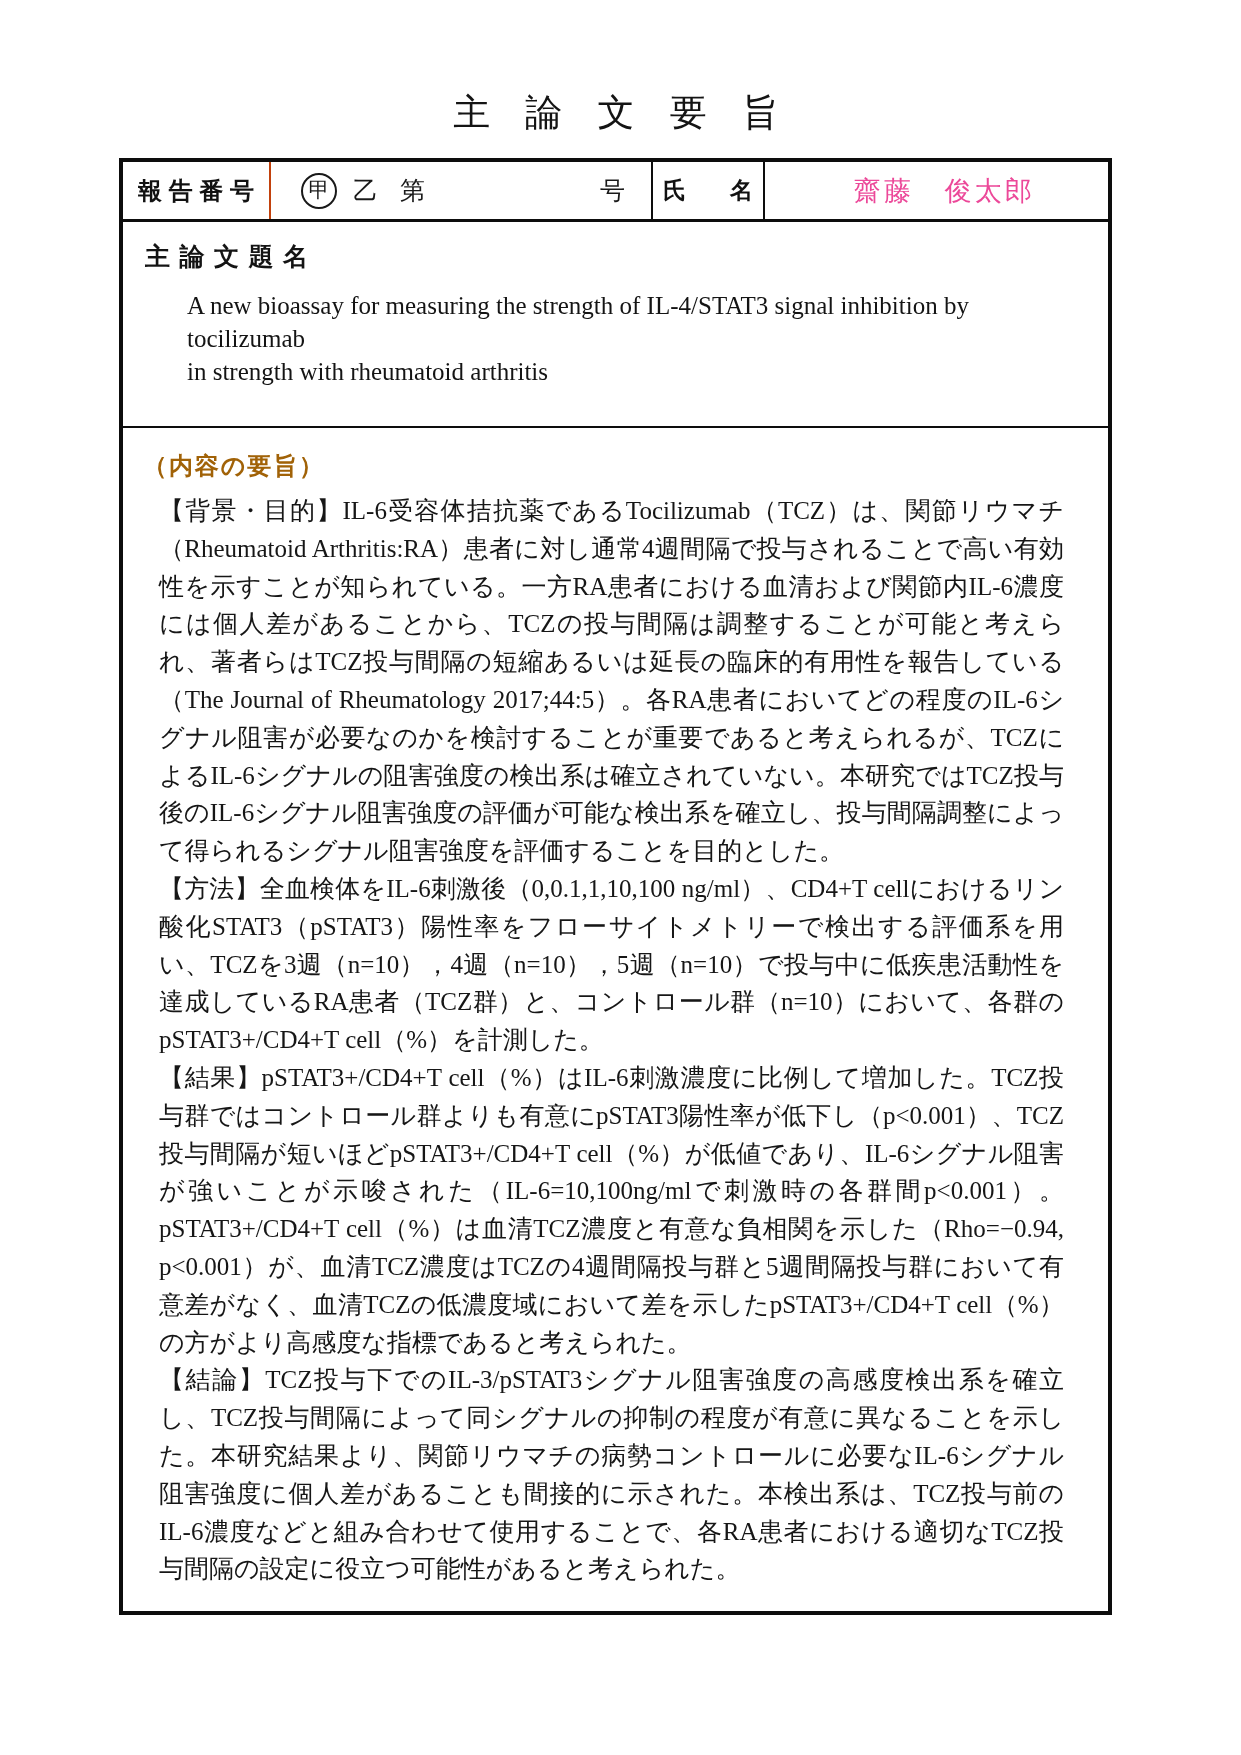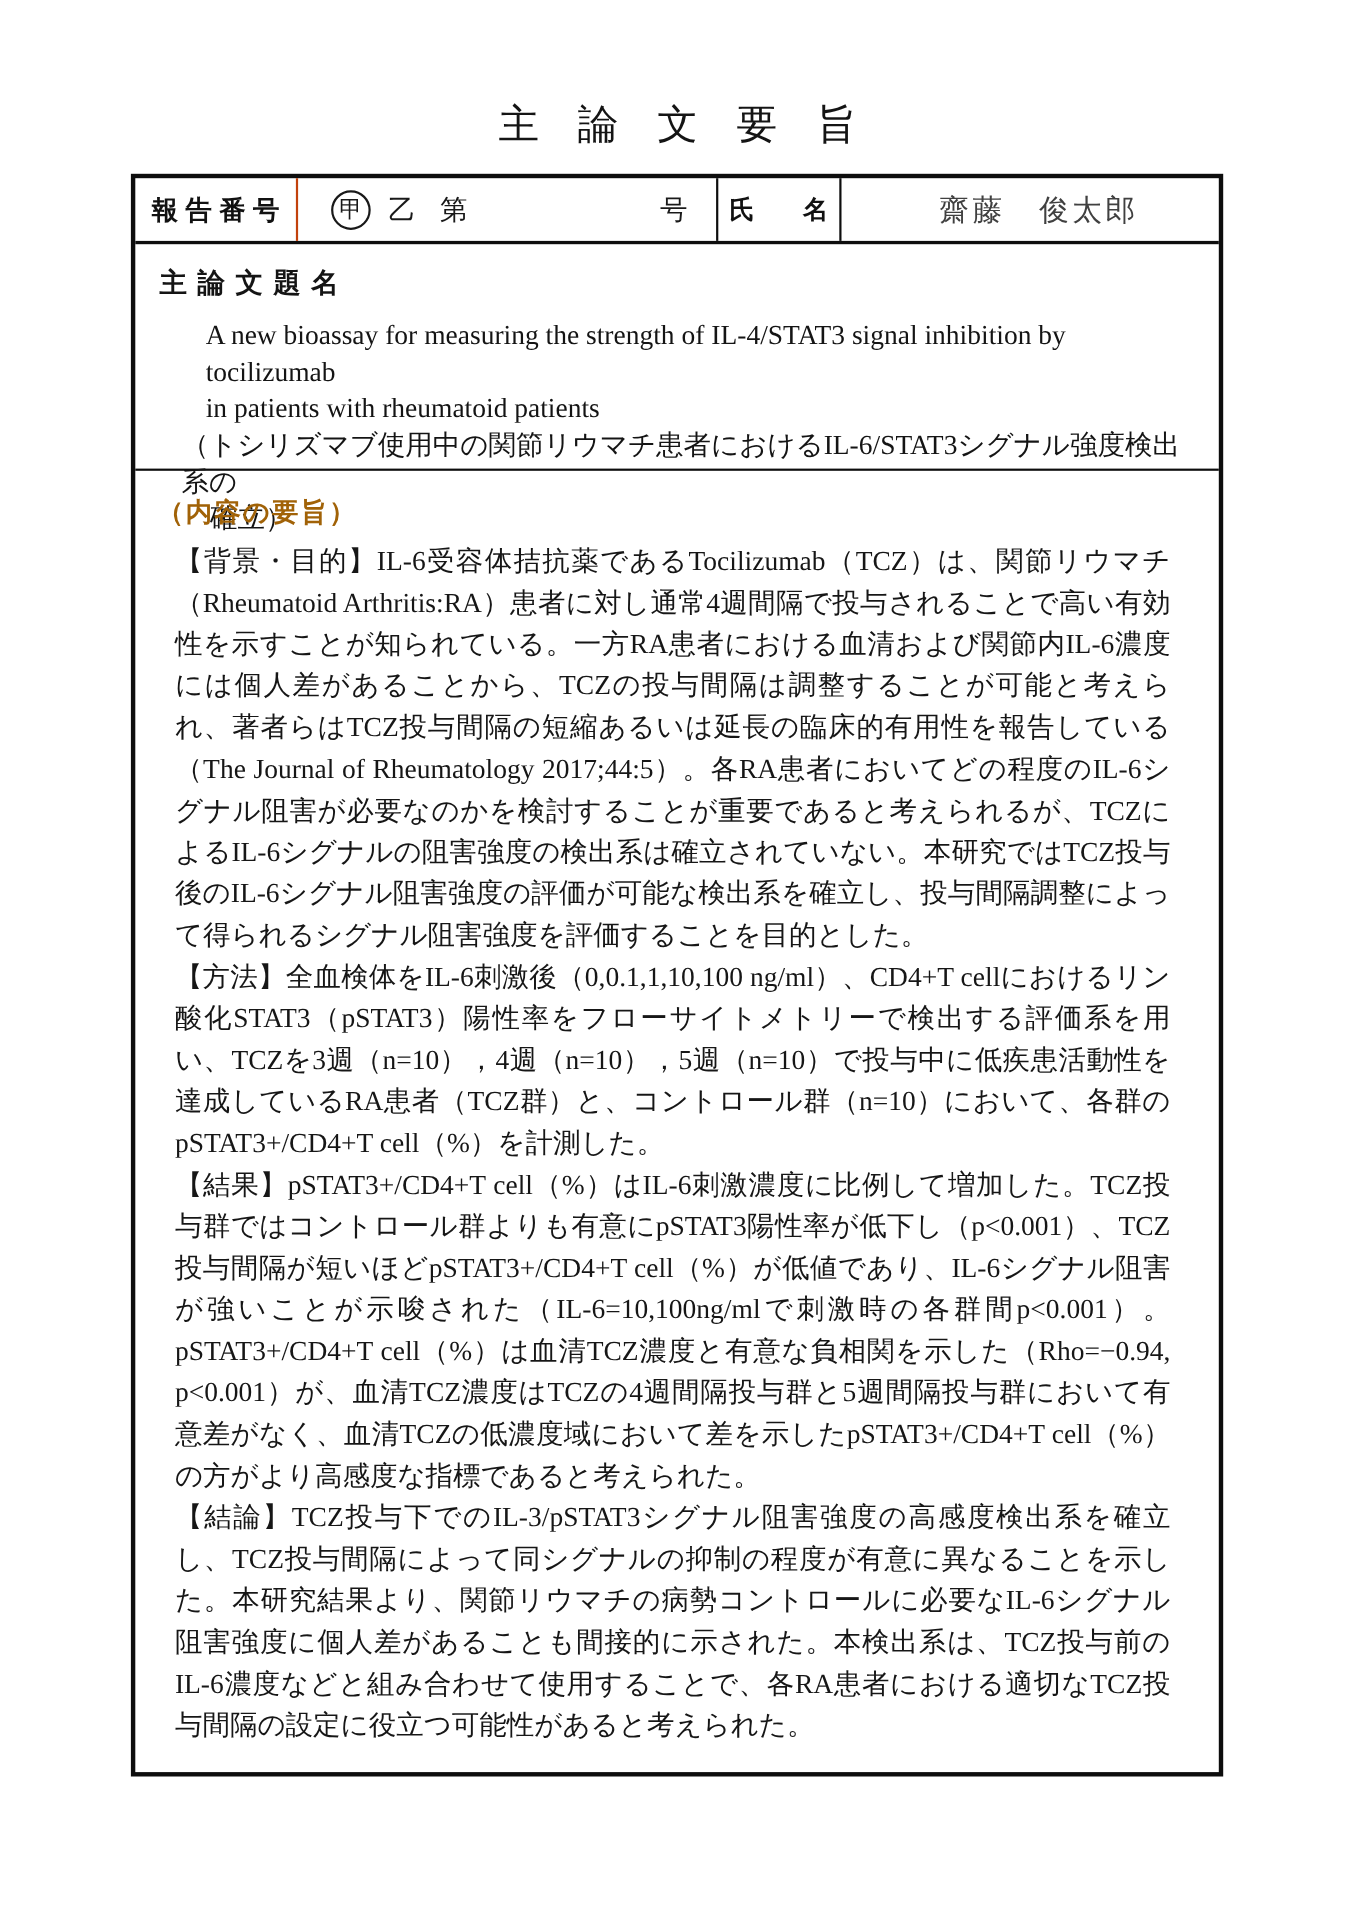--- a/index.html
+++ b/index.html
@@ -95,21 +95,21 @@
     font-family: "Liberation Sans", "DejaVu Sans", sans-serif;
     font-weight: bold;
     font-size: 23px;
     white-space: nowrap;
   }
   .cell-name-value {
     flex: 1 1 auto;
     justify-content: center;
     font-size: 27px;
     letter-spacing: 0.12em;
-    color: #404040;
+    color: #ec4899;
     white-space: nowrap;
     padding-left: 16px;
   }
   
   .row-title {
     height: 206px;
     border-bottom: 2px solid #0d0d0d;
     box-sizing: border-box;
     padding: 18px 16px 0 22px;
   }
@@ -183,25 +183,21 @@
         <span>名</span>
       </div>
 
       <div class="cell cell-name-value">齋藤　俊太郎</div>
     </div>
 
     <div class="row-title">
       <div class="title-label">主論文題名</div>
       <div class="title-en">
         <div>A new bioassay for measuring the strength of IL-4/STAT3 signal inhibition by tocilizumab</div>
-        <div>in patients with rheumatoid patients</div>
-      </div>
-      <div class="title-ja">
-        <div>（トシリズマブ使用中の関節リウマチ患者におけるIL-6/STAT3シグナル強度検出系の</div>
-        <div class="ja2">確立）</div>
+        <div>in strength with rheumatoid arthritis</div>
       </div>
     </div>
 
     <div class="row-summary">
       <div class="summary-label">（内容の要旨）</div>
       <div class="summary-body">
         <p>【背景・目的】IL-6受容体拮抗薬であるTocilizumab（TCZ）は、関節リウマチ（Rheumatoid Arthritis:RA）患者に対し通常4週間隔で投与されることで高い有効性を示すことが知られている。一方RA患者における血清および関節内IL-6濃度には個人差があることから、TCZの投与間隔は調整することが可能と考えられ、著者らはTCZ投与間隔の短縮あるいは延長の臨床的有用性を報告している（The Journal of Rheumatology 2017;44:5）。各RA患者においてどの程度のIL-6シグナル阻害が必要なのかを検討することが重要であると考えられるが、TCZによるIL-6シグナルの阻害強度の検出系は確立されていない。本研究ではTCZ投与後のIL-6シグナル阻害強度の評価が可能な検出系を確立し、投与間隔調整によって得られるシグナル阻害強度を評価することを目的とした。</p>
         <p>【方法】全血検体をIL-6刺激後（0,0.1,1,10,100 ng/ml）、CD4+T cellにおけるリン酸化STAT3（pSTAT3）陽性率をフローサイトメトリーで検出する評価系を用い、TCZを3週（n=10），4週（n=10），5週（n=10）で投与中に低疾患活動性を達成しているRA患者（TCZ群）と、コントロール群（n=10）において、各群のpSTAT3+/CD4+T cell（%）を計測した。</p>
         <p>【結果】pSTAT3+/CD4+T cell（%）はIL-6刺激濃度に比例して増加した。TCZ投与群ではコントロール群よりも有意にpSTAT3陽性率が低下し（p&lt;0.001）、TCZ投与間隔が短いほどpSTAT3+/CD4+T cell（%）が低値であり、IL-6シグナル阻害が強いことが示唆された（IL-6=10,100ng/mlで刺激時の各群間p&lt;0.001）。pSTAT3+/CD4+T cell（%）は血清TCZ濃度と有意な負相関を示した（Rho=−0.94, p&lt;0.001）が、血清TCZ濃度はTCZの4週間隔投与群と5週間隔投与群において有意差がなく、血清TCZの低濃度域において差を示したpSTAT3+/CD4+T cell（%）の方がより高感度な指標であると考えられた。</p>
         <p>【結論】TCZ投与下でのIL-3/pSTAT3シグナル阻害強度の高感度検出系を確立し、TCZ投与間隔によって同シグナルの抑制の程度が有意に異なることを示した。本研究結果より、関節リウマチの病勢コントロールに必要なIL-6シグナル阻害強度に個人差があることも間接的に示された。本検出系は、TCZ投与前のIL-6濃度などと組み合わせて使用することで、各RA患者における適切なTCZ投与間隔の設定に役立つ可能性があると考えられた。</p>

